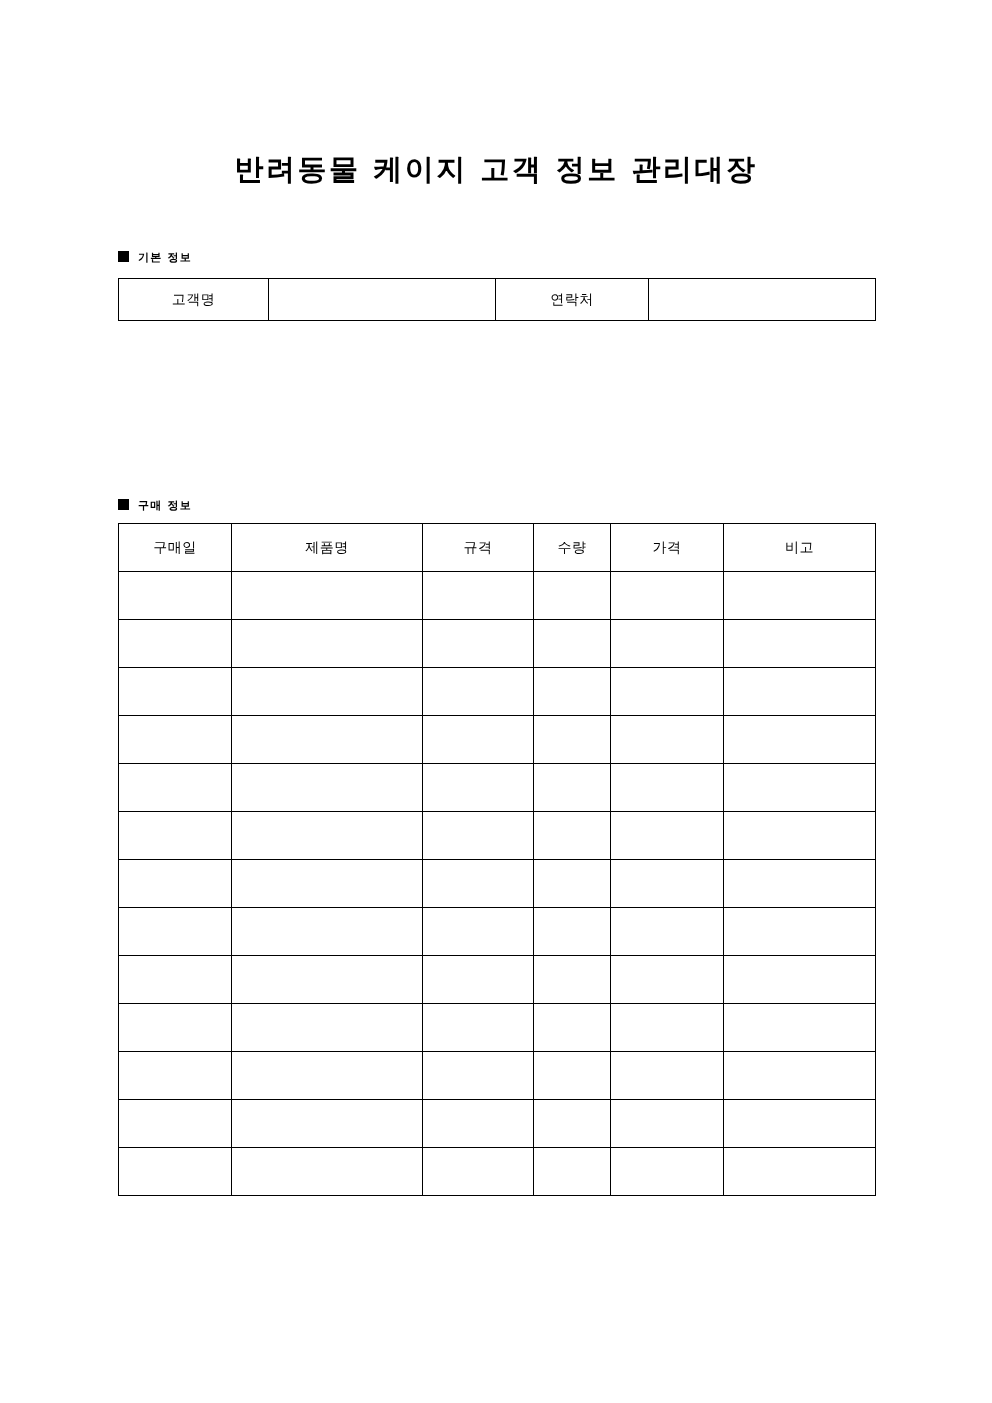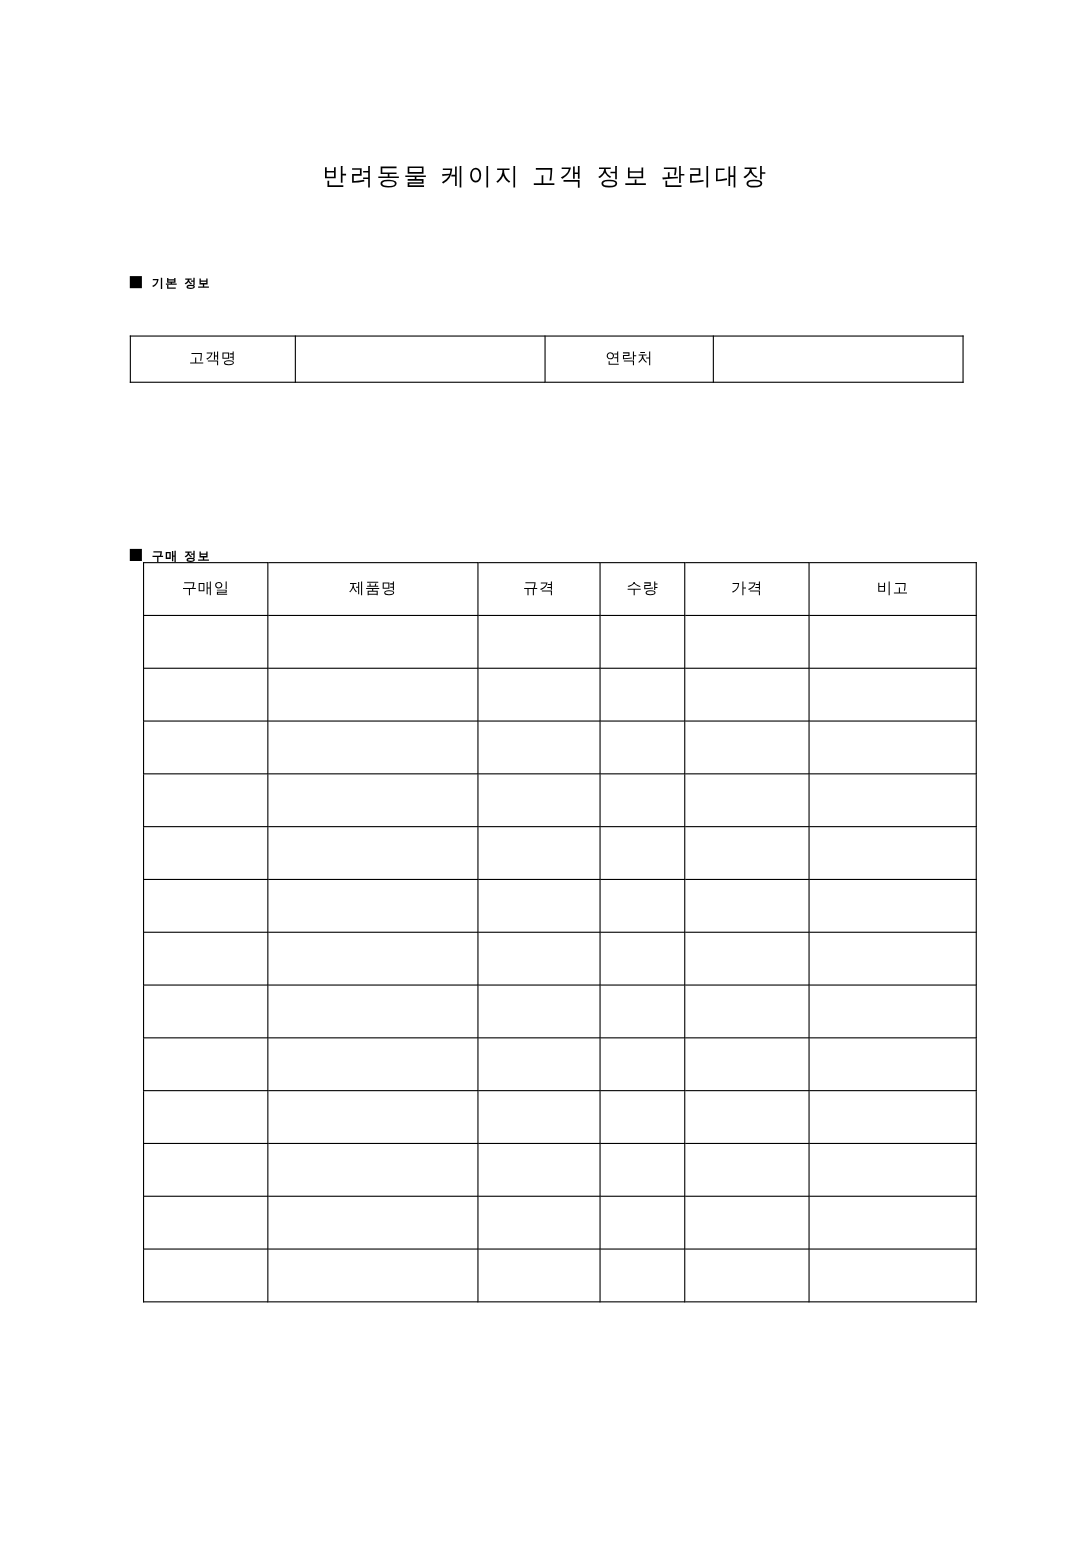--- a/index.html
+++ b/index.html
@@ -25,22 +25,22 @@
     overflow: hidden;
   }
 
   
   .doc-title {
     position: absolute;
     top: 132px;
     left: 0;
     width: 992px;
     text-align: center;
-    font-size: 22px;
-    font-weight: normal;
+    font-size: 29px;
+    font-weight: bold;
     letter-spacing: 2.5px;
     line-height: 1.25;
     white-space: nowrap;
   }
 
   
   .section-heading {
     position: absolute;
     left: 118px;
     font-size: 11px;
@@ -84,33 +84,32 @@
     letter-spacing: 0.5px;
     background: #ffffff;
   }
   td.label-cell,
   th.col-head {
     background: #e8e8e8;
   }
 
   
   #table-basic-info {
-    top: 305px;
+    top: 278px;
     left: 118px;
     width: 757px;
   }
   #table-basic-info tr { height: 41px; }
   #table-basic-info td { height: 41px; }
 
   
   #table-purchase-info {
-    top: 511px;
+    top: 523px;
     left: 118px;
     width: 757px;
-    margin-left: 12px;
   }
   #table-purchase-info th.col-head { height: 47px; }
   #table-purchase-info tbody td { height: 47px; }
 </style>
 </head>
 <body>
 
 <div class="page">
 
   <h1 class="doc-title">반려동물 케이지 고객 정보 관리대장</h1>

